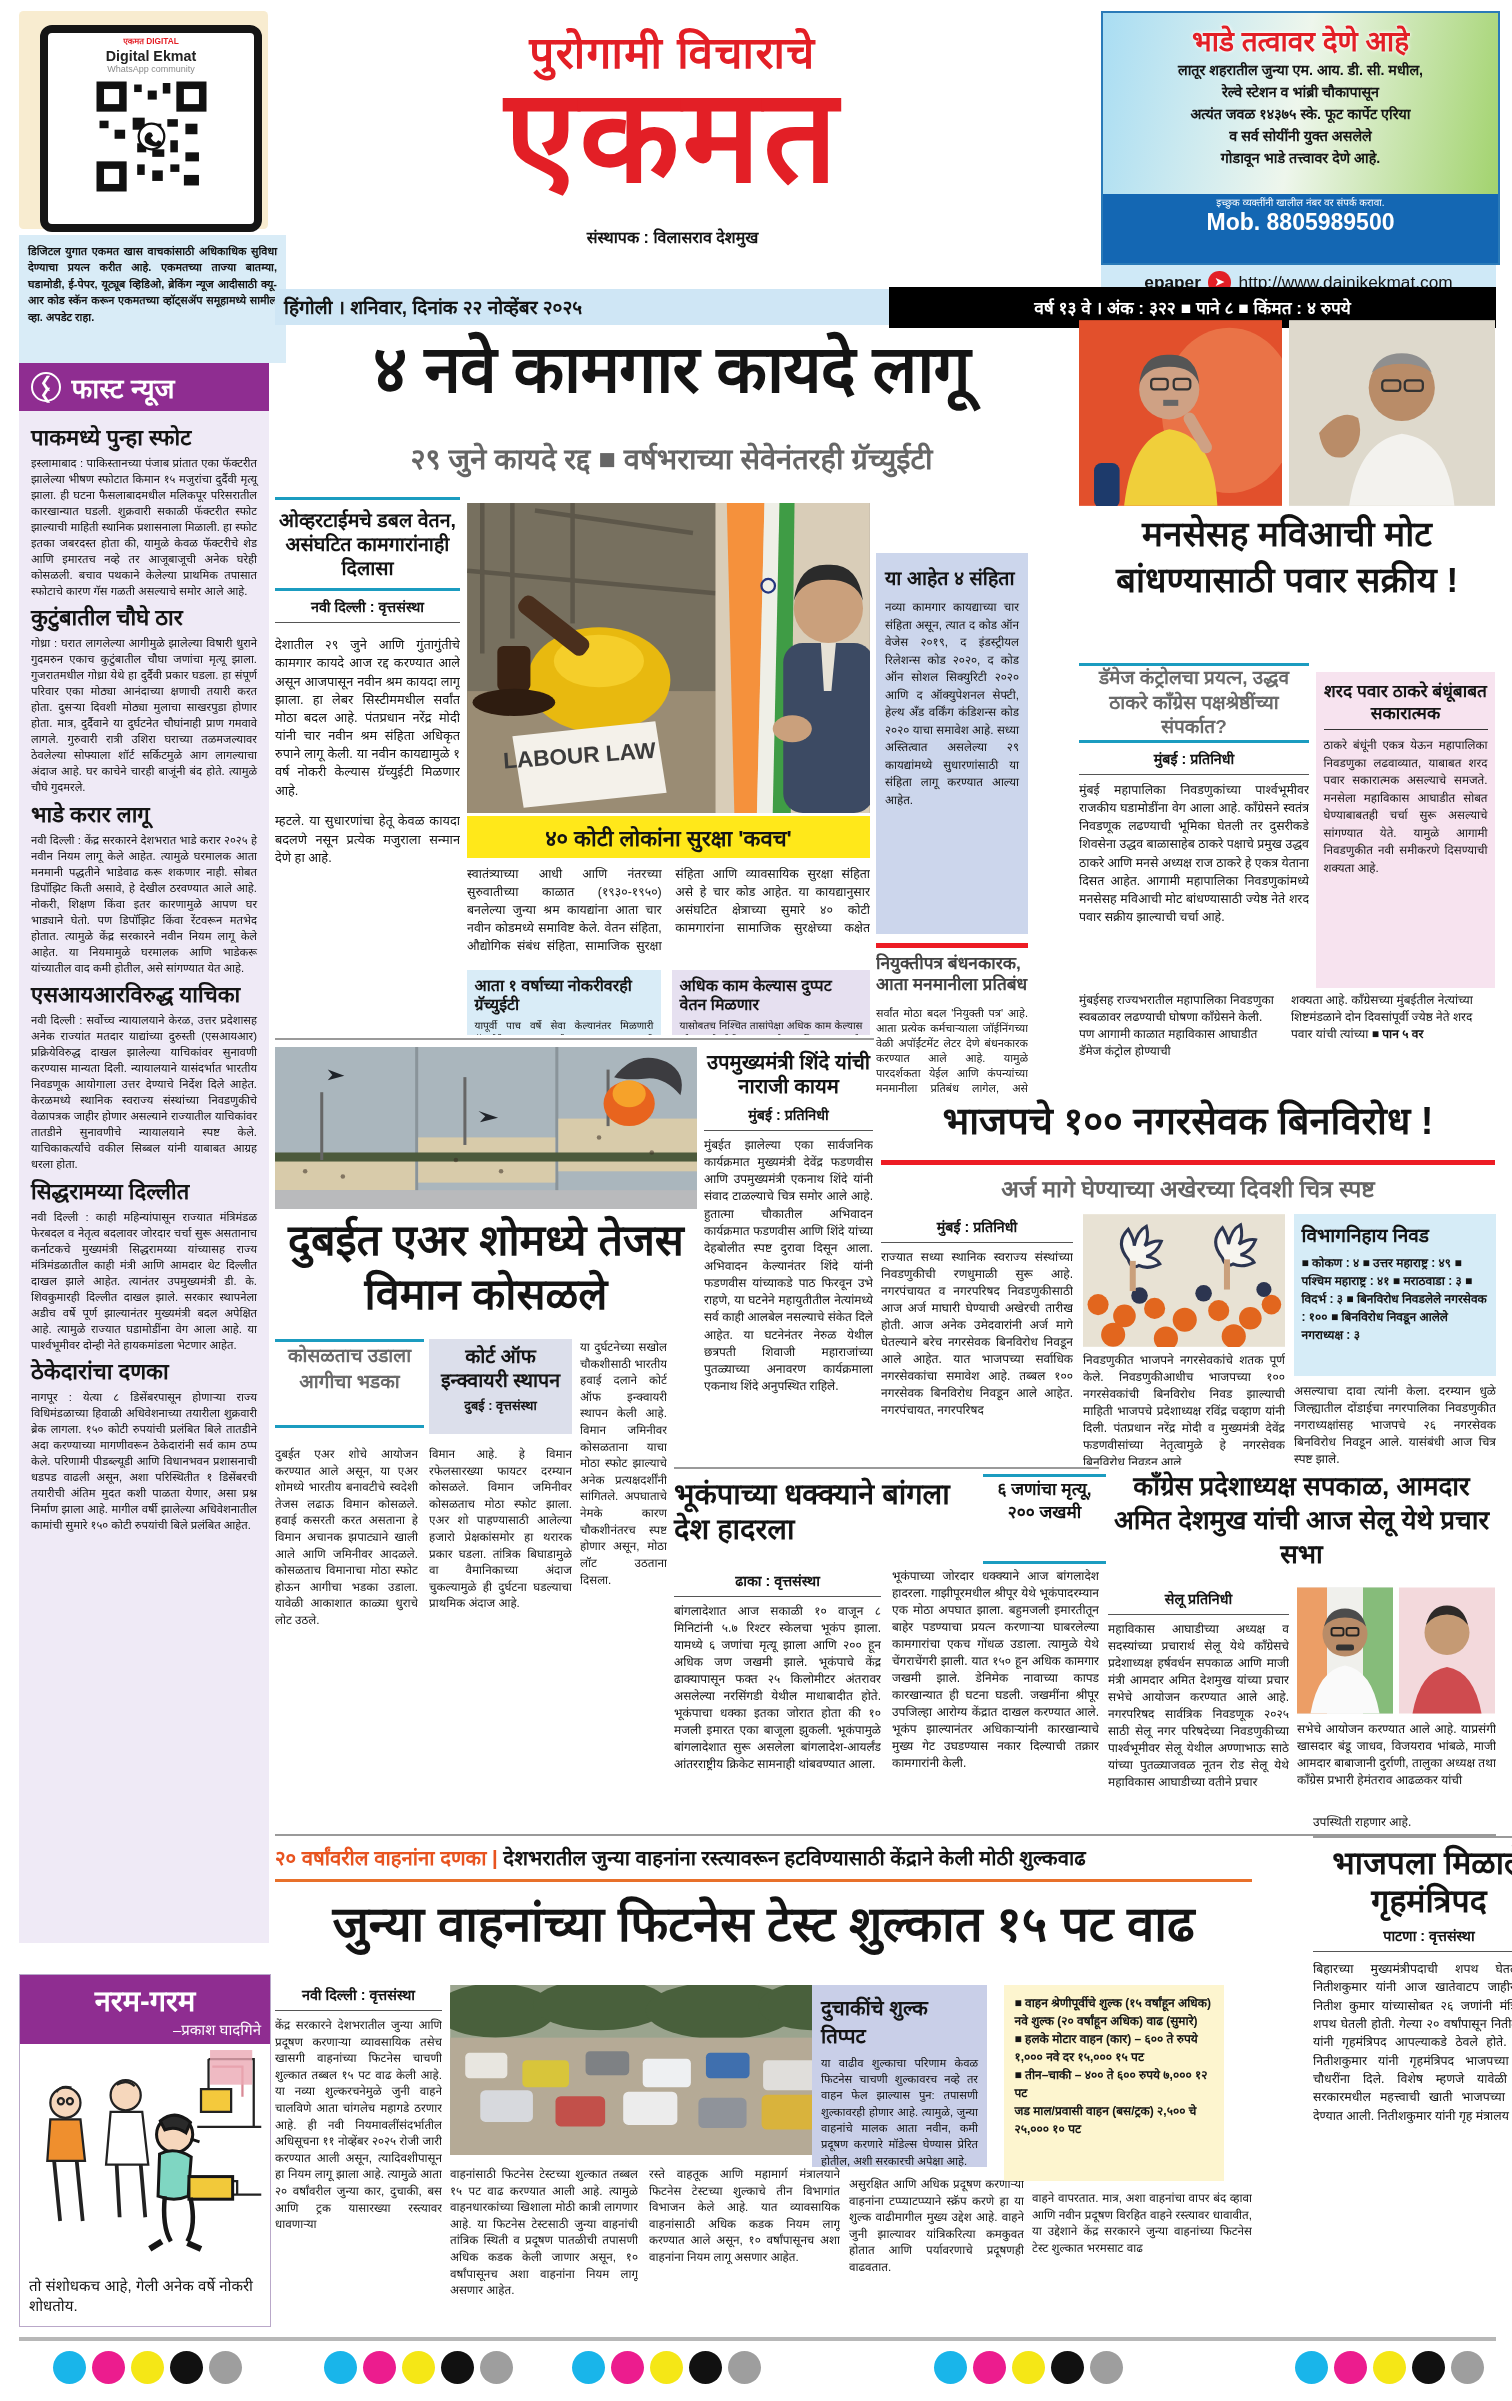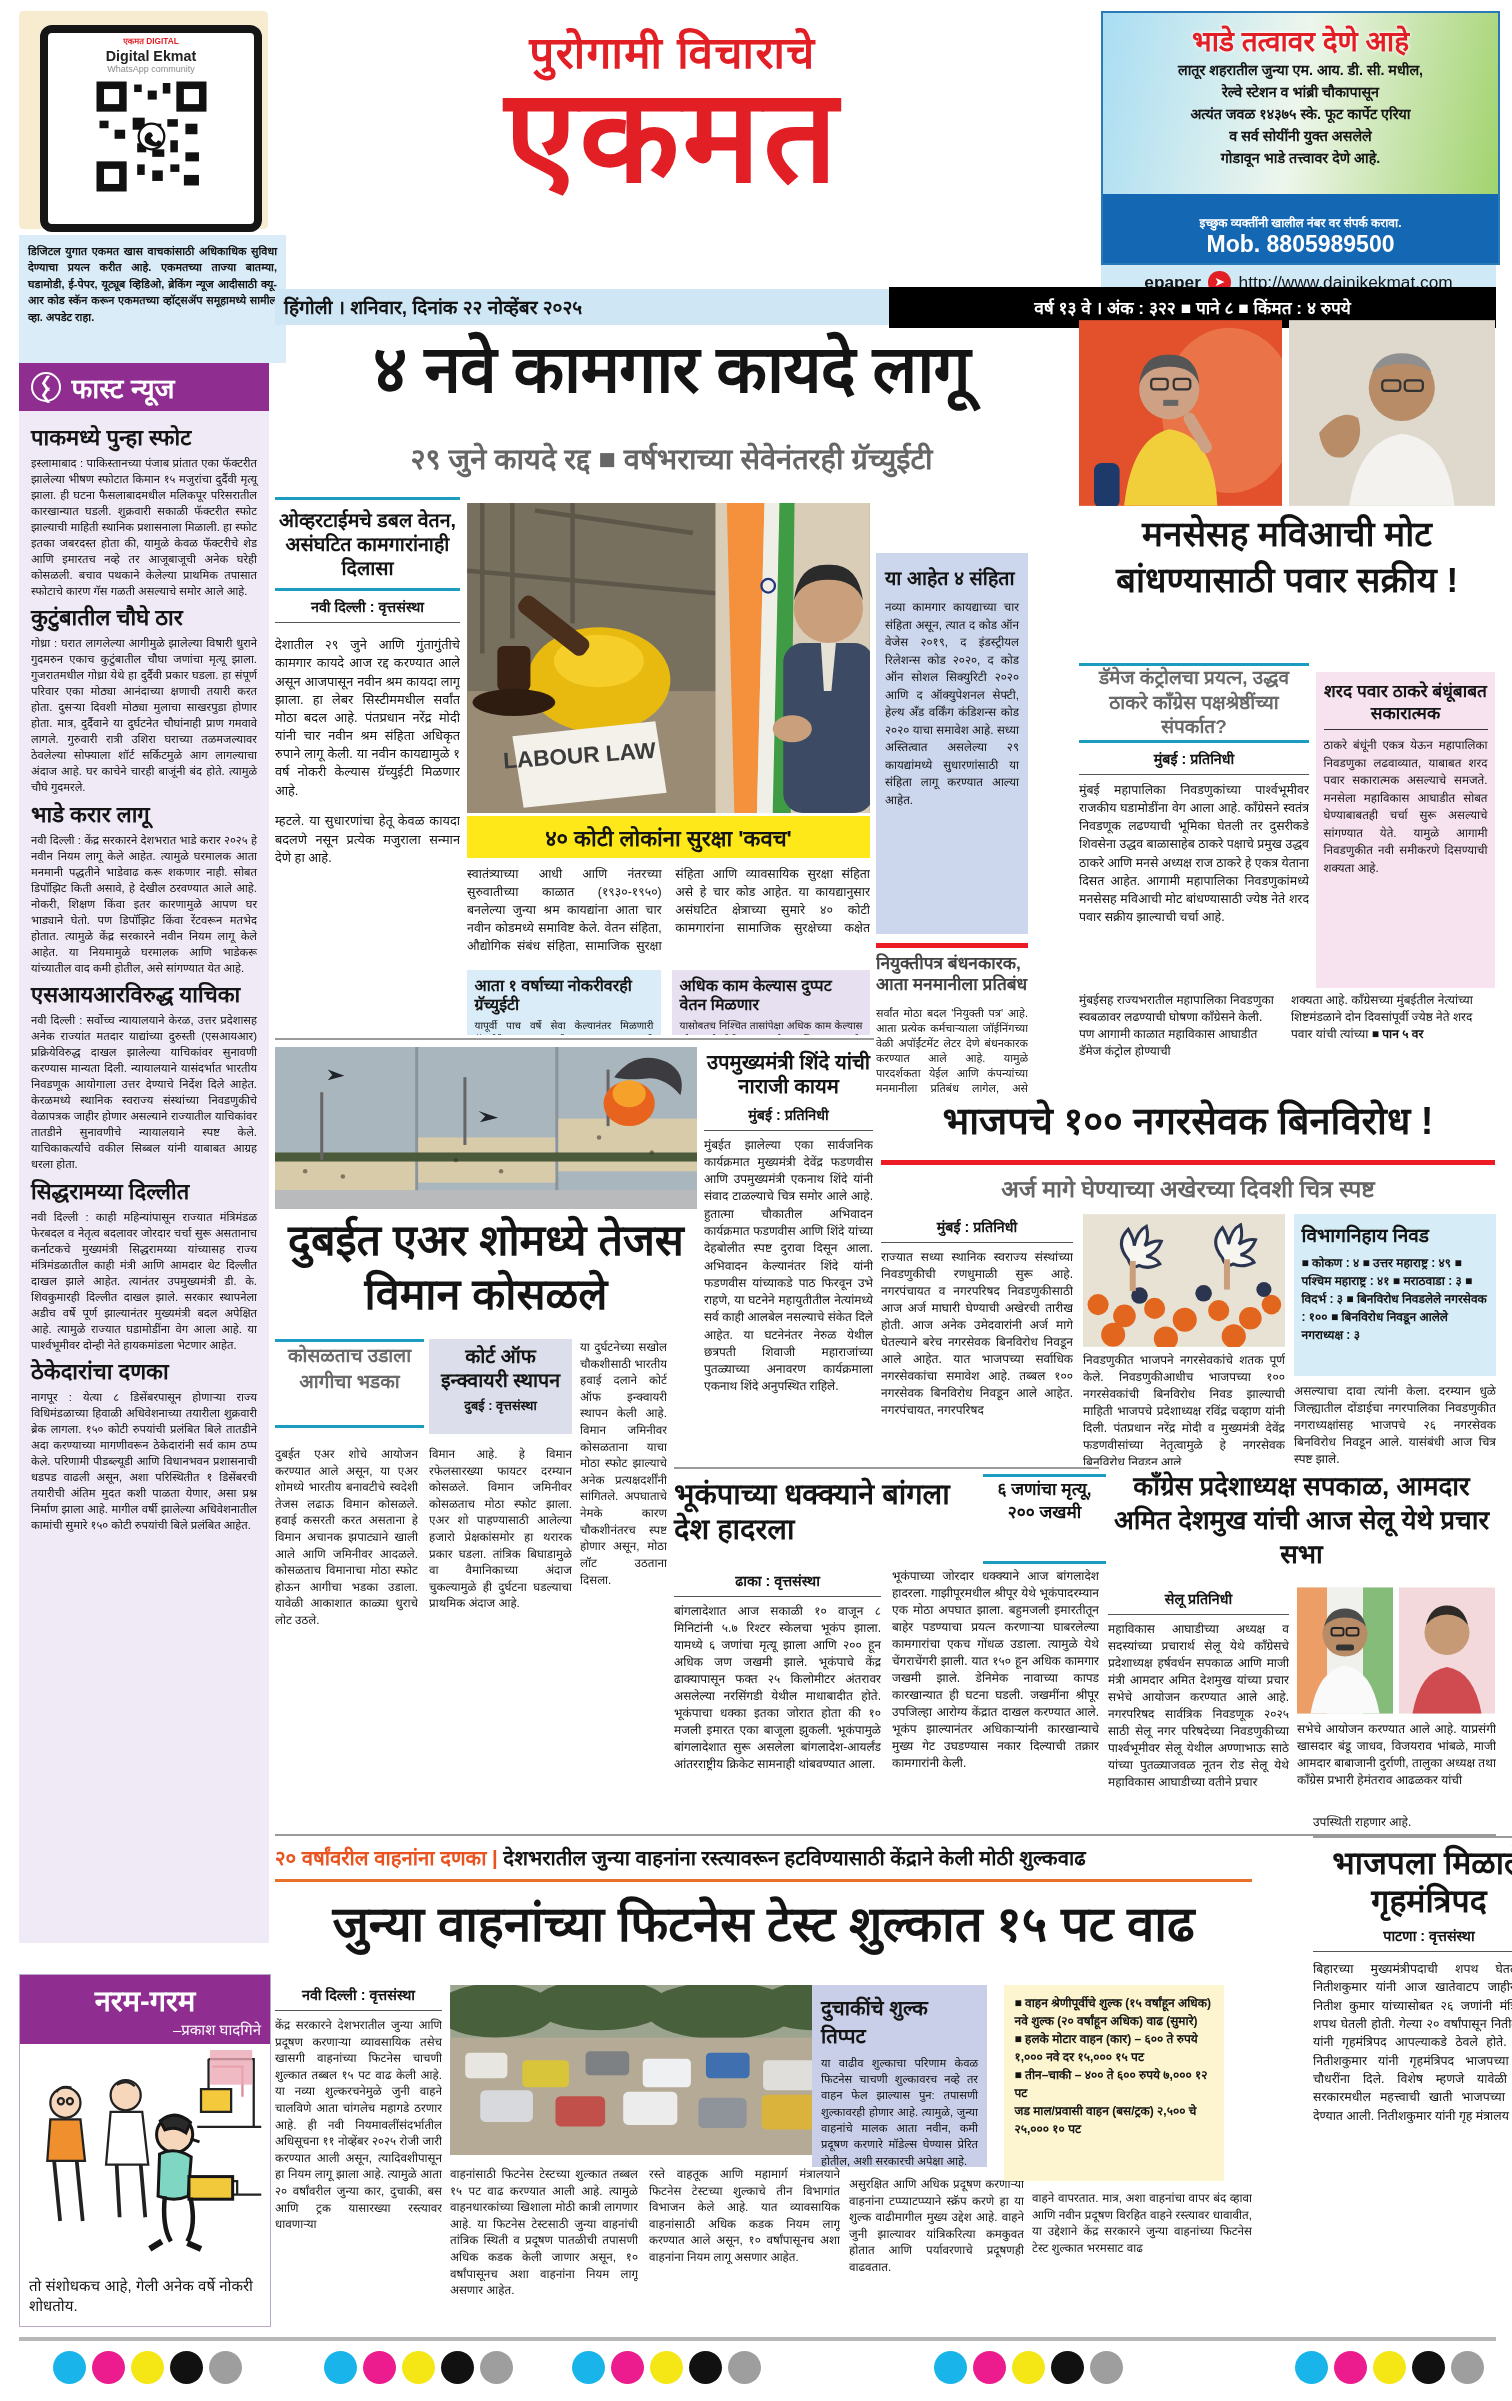--- a/index.html
+++ b/index.html
@@ -27,21 +27,21 @@
   .promo-note{left:19px;top:235px;width:249px;height:113px;background:#d9ecf7;padding:7.5px 9px;
     font-size:11px;font-weight:bold;line-height:1.5}
   .masthead-tag{left:279px;top:21px;width:787px;font-size:44px;letter-spacing:1.5px}
   .masthead-title{left:279px;top:65px;width:787px;font-size:130px;line-height:1.1;letter-spacing:3px}
   .founder{left:279px;top:226px;width:787px;font-size:16px}
   .ad-box{left:1101px;top:11.3px;width:395px;height:250px;border:2.3px solid #2a7ab8;
     background:linear-gradient(100deg,#a9ddf3 0%,#eef6ec 48%,#9ed167 100%)}
   .ad-title{font-size:28px;margin-top:7.5px;text-shadow:0 0 2.3px #fff,0 0 4.5px #fff}
   .ad-line{font-size:14.3px;font-weight:bold;line-height:1.55;text-align:center}
   .ad-band{position:absolute;left:0;bottom:0;width:100%;height:69px;background:#1467b3;color:#fff;text-align:center}
-  .ad-contact{font-size:12px;font-weight:bold;margin-top:20px}
+  .ad-contact{font-size:10px;font-weight:normal;margin-top:1px}
   .ad-mob{font-size:23px;font-weight:bold}
   .epaper{left:1101px;top:265px;width:395px;height:35px;background:#cfe9f7;display:flex;align-items:center;justify-content:center;gap:7.5px;font-size:17.3px}
   .ep-ico{display:inline-block;width:22.6px;height:22.6px;border-radius:50%;background:#e31f26;color:#fff;
     font-size:12.8px;line-height:22.6px;text-align:center}
   .datebar-l{left:275px;top:289px;width:610px;height:36px;background:#cfe6f5;font-size:19px;font-weight:bold;
     display:flex;align-items:center;padding-left:9px}
   .datebar-r{left:889px;top:287px;width:607px;height:41px;background:#000;color:#fff;font-size:17.3px;font-weight:bold;
     display:flex;align-items:center;justify-content:center}
   
   .fn{left:19px;top:363px;width:250px;height:1580px;background:#efeaf6}
@@ -136,20 +136,21 @@
         </g>
         <circle cx="75" cy="75" r="17" fill="#fff" stroke="#111" stroke-width="3"></circle>
         <path d="M67 83 q-3-6 1-11 q3-4 7-2 l2 4 l-3 3 q3 5 7 6 l3-3 l4 2 q1 5-4 6 q-9 1-17-5z" fill="#111"></path>
       </svg>
     </div>
   </div>
   <div class="abs promo-note just">डिजिटल युगात एकमत खास वाचकांसाठी अधिकाधिक सुविधा देण्याचा प्रयत्न करीत आहे. एकमतच्या ताज्या बातम्या, घडामोडी, ई-पेपर, यूट्यूब व्हिडिओ, ब्रेकिंग न्यूज आदीसाठी क्यू-आर कोड स्कॅन करून एकमतच्या व्हॉट्सॲप समूहामध्ये सामील व्हा. अपडेट राहा.</div>
 
   <div class="abs masthead-tag ctr b red">पुरोगामी विचाराचे</div>
   <div class="abs masthead-title ctr b red">एकमत</div>
+  <div class="abs founder ctr b">संस्थापक : विलासराव देशमुख</div>
 
   <div class="abs ad-box">
     <div class="ad-title ctr b red">भाडे तत्वावर देणे आहे</div>
     <div class="ad-line">लातूर शहरातील जुन्या एम. आय. डी. सी. मधील,</div>
     <div class="ad-line">रेल्वे स्टेशन व भांब्री चौकापासून</div>
     <div class="ad-line">अत्यंत जवळ १४३७५ स्के. फूट कार्पेट एरिया</div>
     <div class="ad-line">व सर्व सोयींनी युक्त असलेले</div>
     <div class="ad-line">गोडावून भाडे तत्त्वावर देणे आहे.</div>
     <div class="ad-band">
       <div class="ad-contact">इच्छुक व्यक्तींनी खालील नंबर वर संपर्क करावा.</div>

